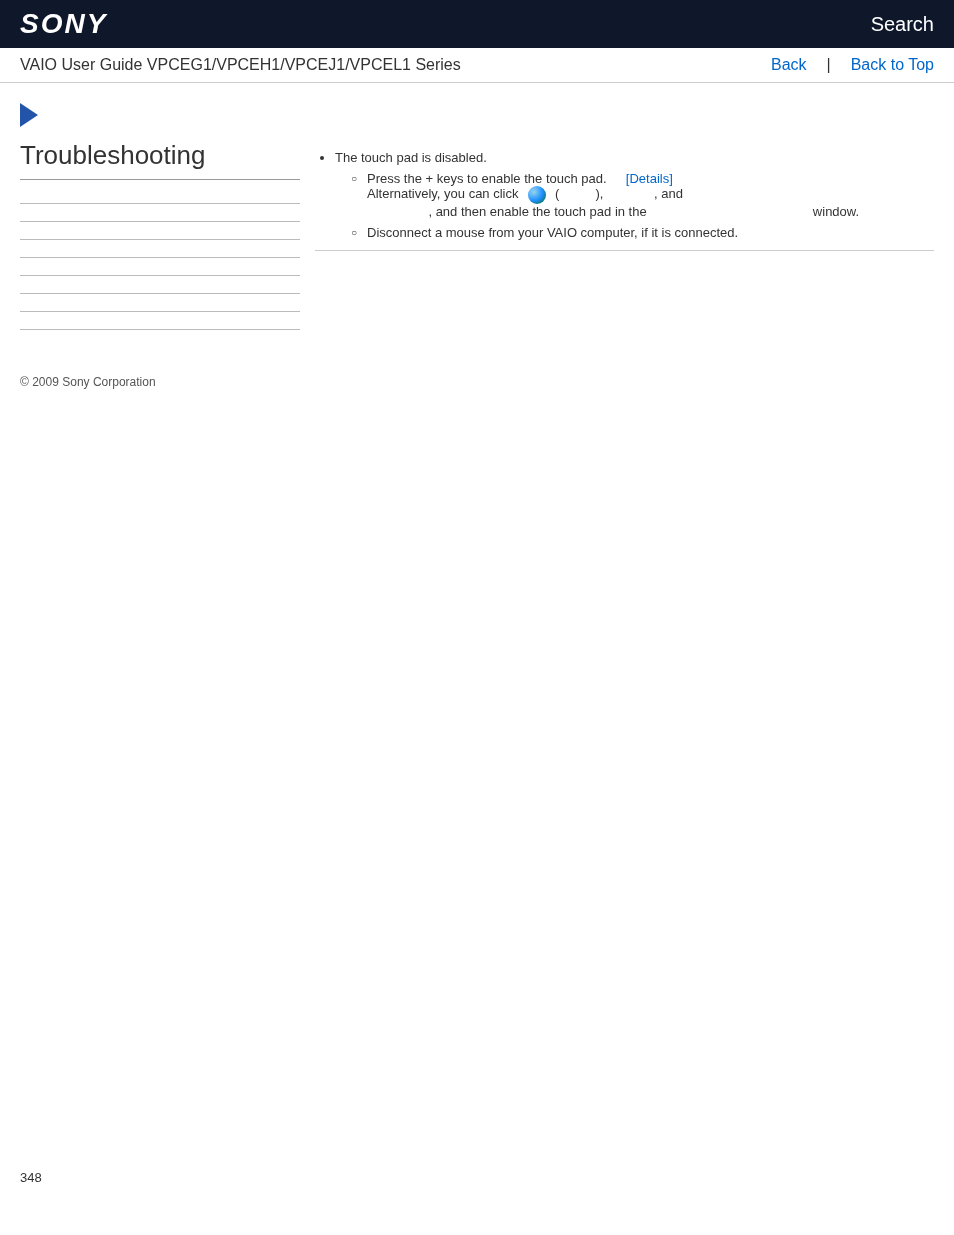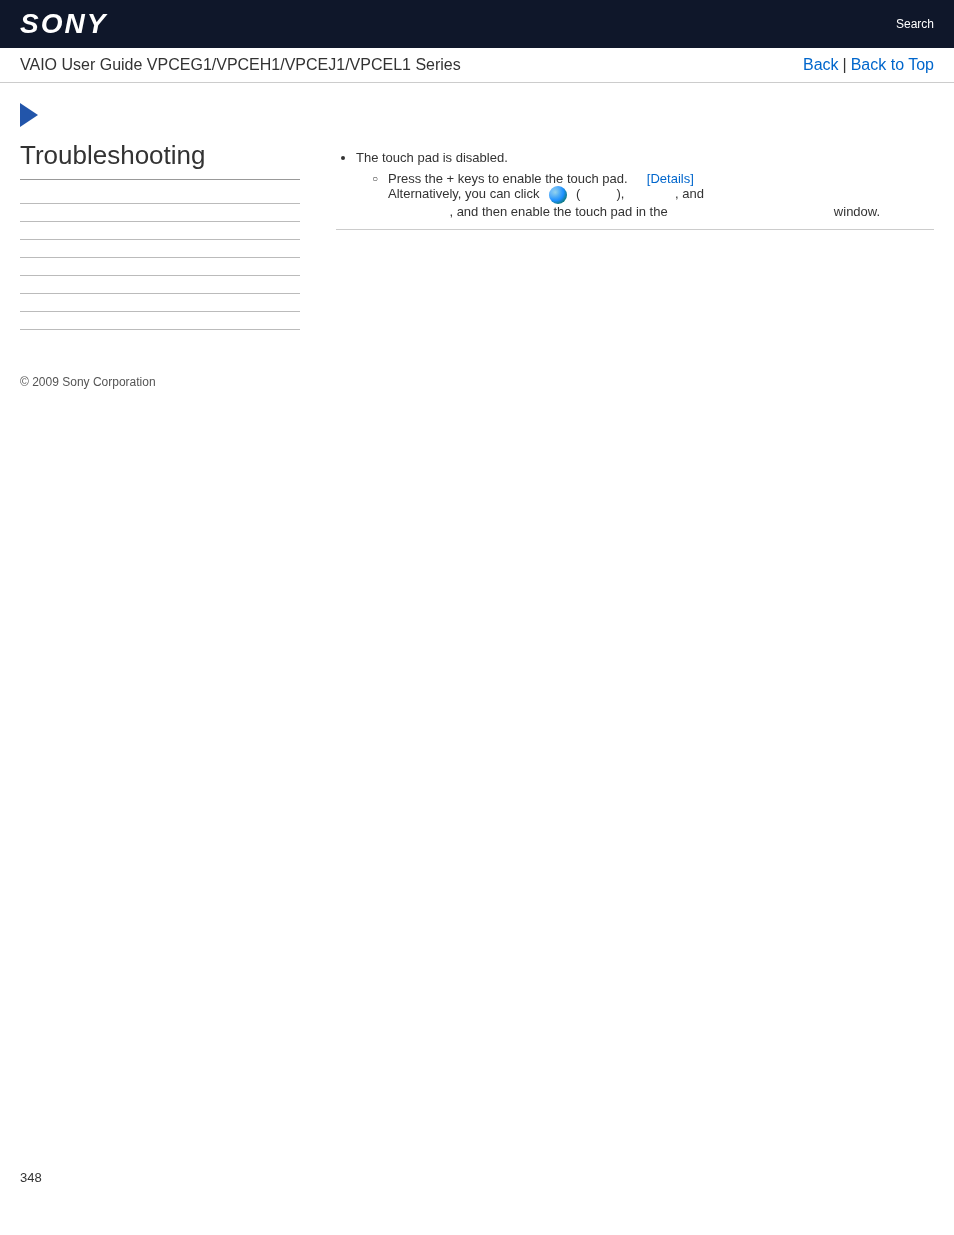--- a/index.html
+++ b/index.html
@@ -30,21 +30,21 @@
     #header .sony-logo {
       color: #fff;
       font-size: 28px;
       font-weight: bold;
       letter-spacing: 2px;
       font-style: italic;
     }
 
     #header .search-btn {
       color: #fff;
-      font-size: 12px;
+      font-size: 20px;
       cursor: pointer;
       background: none;
       border: none;
     }
 
     
     #breadcrumb-bar {
       border-bottom: 1px solid #ccc;
       padding: 8px 20px;
       display: flex;
@@ -52,21 +52,21 @@
       align-items: center;
       font-size: 16px;
     }
 
     #breadcrumb-bar .guide-title {
       color: #333;
     }
 
     #breadcrumb-bar .nav-links {
       display: flex;
-      gap: 4px;
+      gap: 20px;
       justify-content: flex-end;
     }
 
     #breadcrumb-bar .nav-links a {
       color: #0066cc;
       text-decoration: none;
       cursor: pointer;
     }
 
     #breadcrumb-bar .nav-links .separator {
@@ -84,21 +84,21 @@
       border-top: 12px solid transparent;
       border-bottom: 12px solid transparent;
       border-left: 18px solid #2255aa;
       display: inline-block;
     }
 
     
     #main-content {
       display: flex;
       padding: 0 20px;
-      gap: 36px;
+      gap: 15px;
     }
 
     
     #sidebar {
       width: 280px;
       flex-shrink: 0;
     }
 
     .sidebar-title {
       font-size: 26px;
@@ -269,20 +269,23 @@
             &nbsp;&nbsp;&nbsp;&nbsp;&nbsp;&nbsp;&nbsp;&nbsp;
             <span>),</span>
             &nbsp;&nbsp;&nbsp;&nbsp;&nbsp;&nbsp;&nbsp;&nbsp;&nbsp;&nbsp;&nbsp;&nbsp;
             <span>, and</span>
             <br>
             &nbsp;&nbsp;&nbsp;&nbsp;&nbsp;&nbsp;&nbsp;&nbsp;&nbsp;&nbsp;&nbsp;&nbsp;&nbsp;&nbsp;&nbsp;&nbsp;
             <span>, and then enable the touch pad in the</span>
             &nbsp;&nbsp;&nbsp;&nbsp;&nbsp;&nbsp;&nbsp;&nbsp;&nbsp;&nbsp;&nbsp;&nbsp;&nbsp;&nbsp;&nbsp;&nbsp;&nbsp;&nbsp;&nbsp;&nbsp;&nbsp;&nbsp;&nbsp;&nbsp;&nbsp;&nbsp;&nbsp;&nbsp;&nbsp;&nbsp;&nbsp;&nbsp;&nbsp;&nbsp;&nbsp;&nbsp;&nbsp;&nbsp;&nbsp;&nbsp;&nbsp;&nbsp;&nbsp;&nbsp;
             <span>window.</span>
           </li>
+          <li>
+            <span>Disconnect a mouse from your VAIO computer, if it is connected.</span>
+          </li>
         </ul>
       </li>
     </ul>
     <hr class="content-separator">
   </div>
 
 </div>
 
 <div id="footer">
   <span class="copyright">© 2009 Sony Corporation</span>

